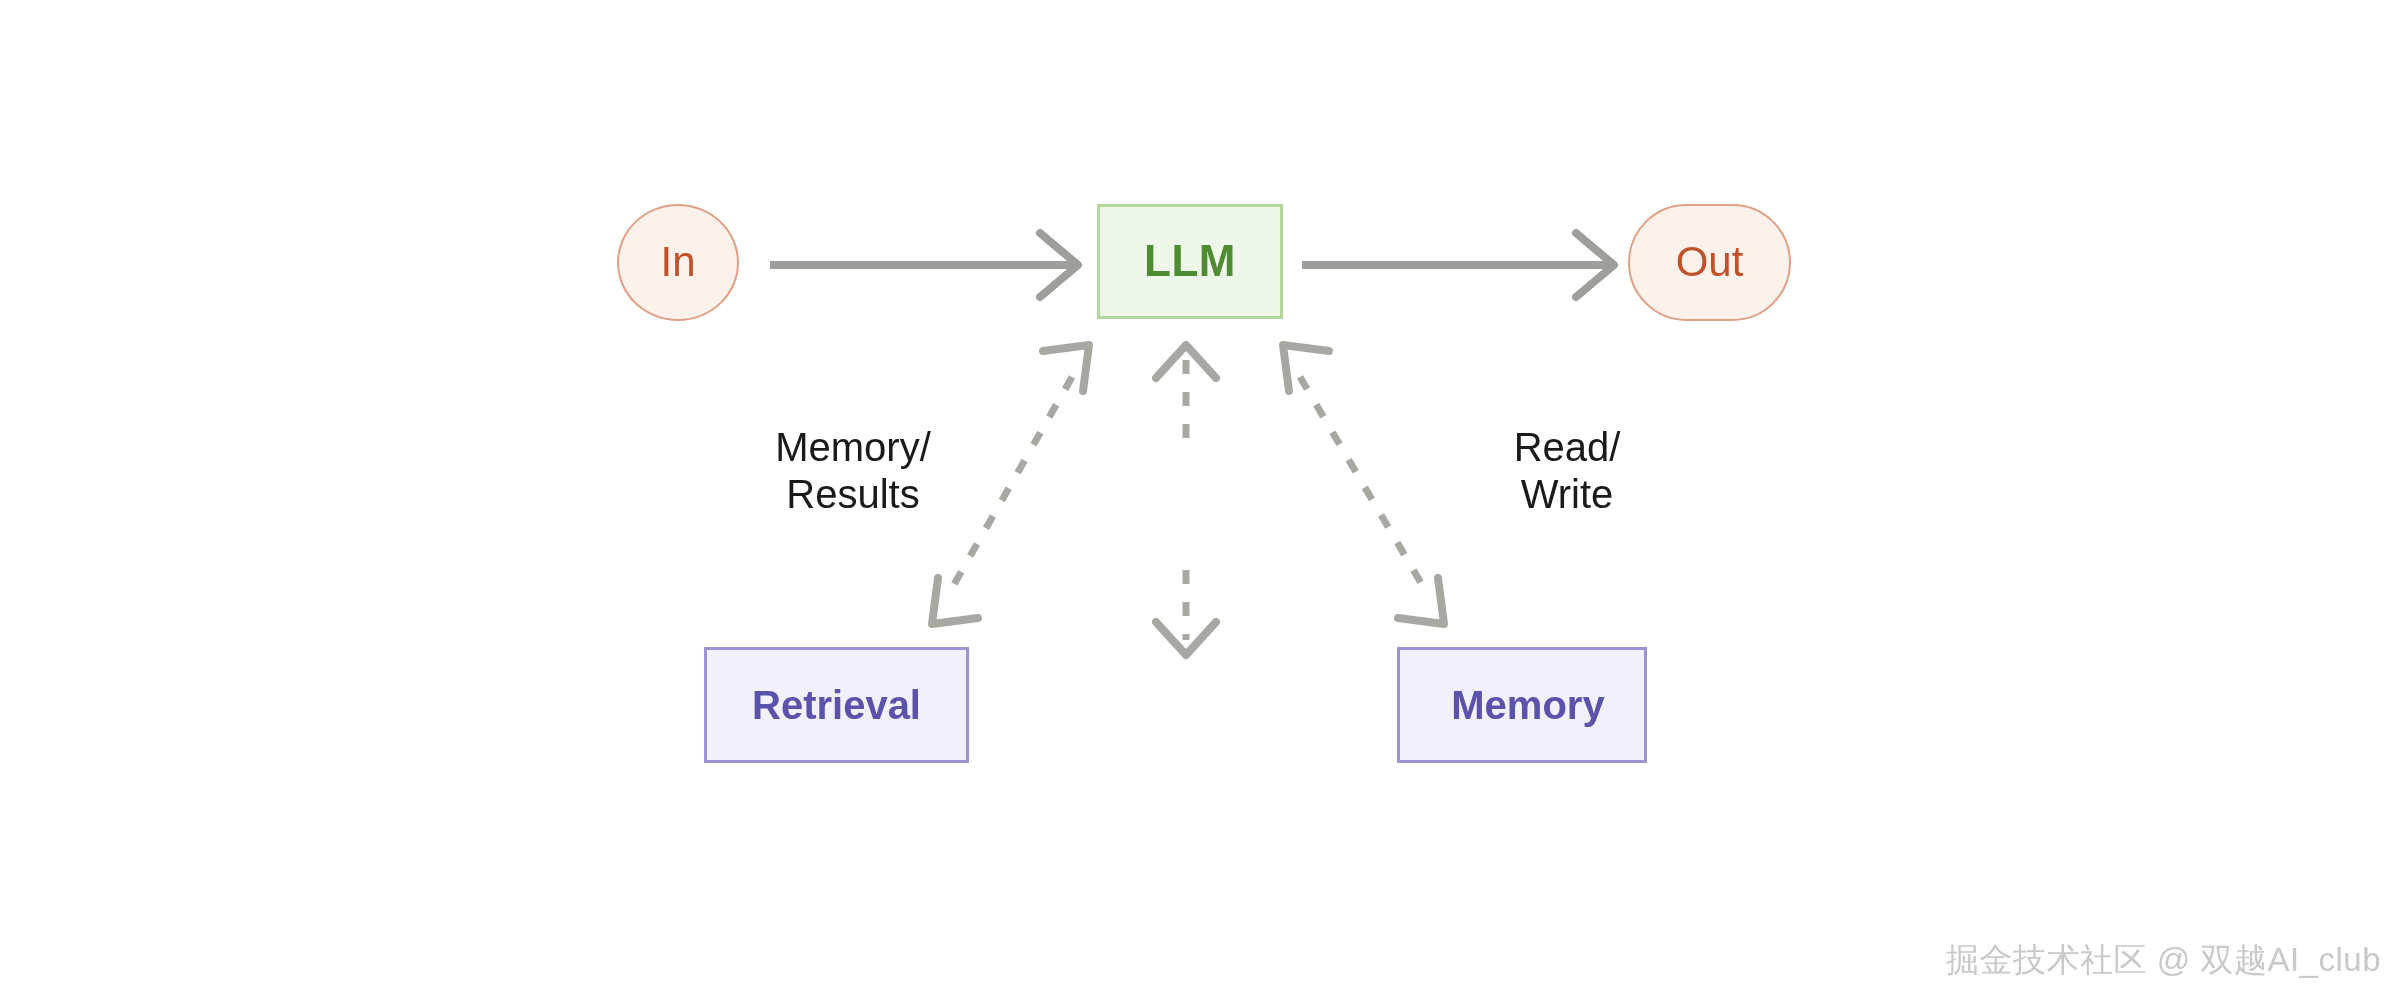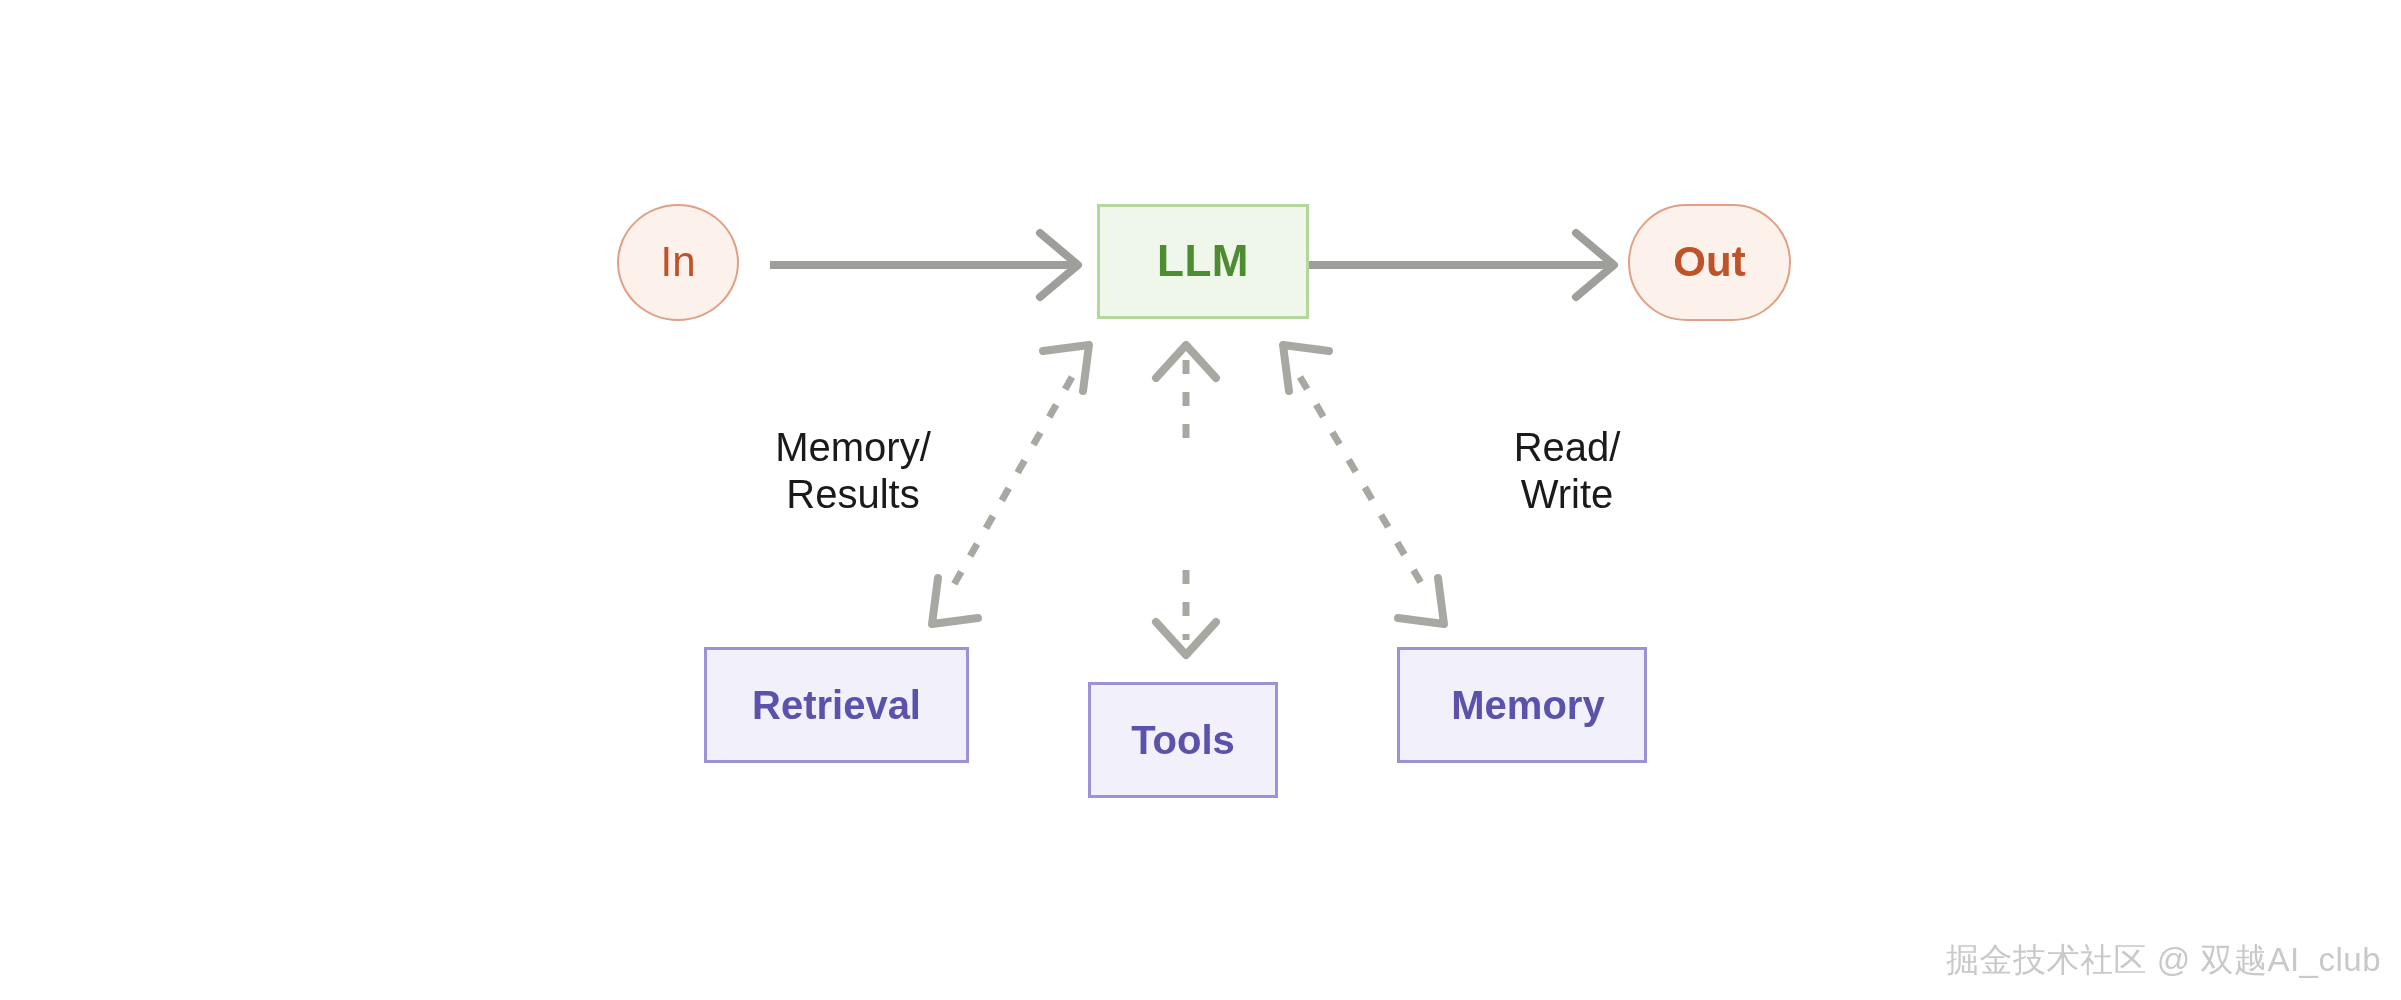--- a/index.html
+++ b/index.html
@@ -49,27 +49,27 @@
   .node-out {
     left: 1628px;
     top: 204px;
     width: 163px;
     height: 117px;
     background: #fdf1ec;
     border: 2px solid #e0a085;
     border-radius: 62px;
     color: #c0522a;
     font-size: 42px;
-    font-weight: bold;
+    font-weight: normal;
   }
 
   .node-llm {
     left: 1097px;
     top: 204px;
-    width: 212px;
+    width: 186px;
     height: 115px;
     background: #eef7e9;
     border: 3px solid #b4d79a;
     color: #4e8c32;
     font-size: 44px;
     font-weight: bold;
     letter-spacing: 0.5px;
   }
 
   .node-tool-box {
@@ -193,21 +193,20 @@
   </svg>
 
   <div class="node node-in">In</div>
 
   <div class="node node-llm">LLM</div>
 
   <div class="node node-out">Out</div>
 
   <div class="node node-tool-box node-retrieval">Retrieval</div>
 
-  <div class="node node-tool-box node-tools">Tools</div>
 
   <div class="node node-tool-box node-memory">Memory</div>
 
   <div class="edge-label label-query">Memory/
 Results</div>
 
 
   <div class="edge-label label-readwrite">Read/
 Write</div>
 

